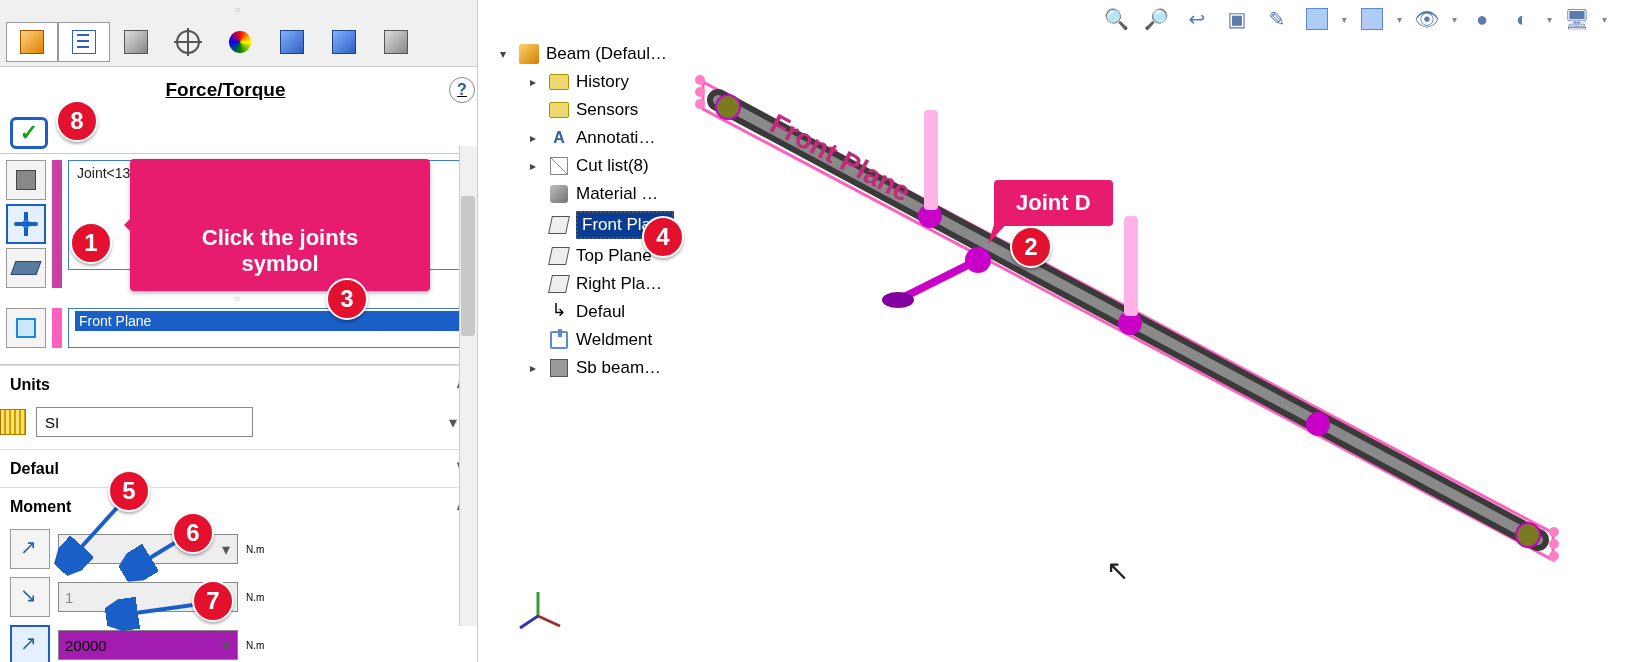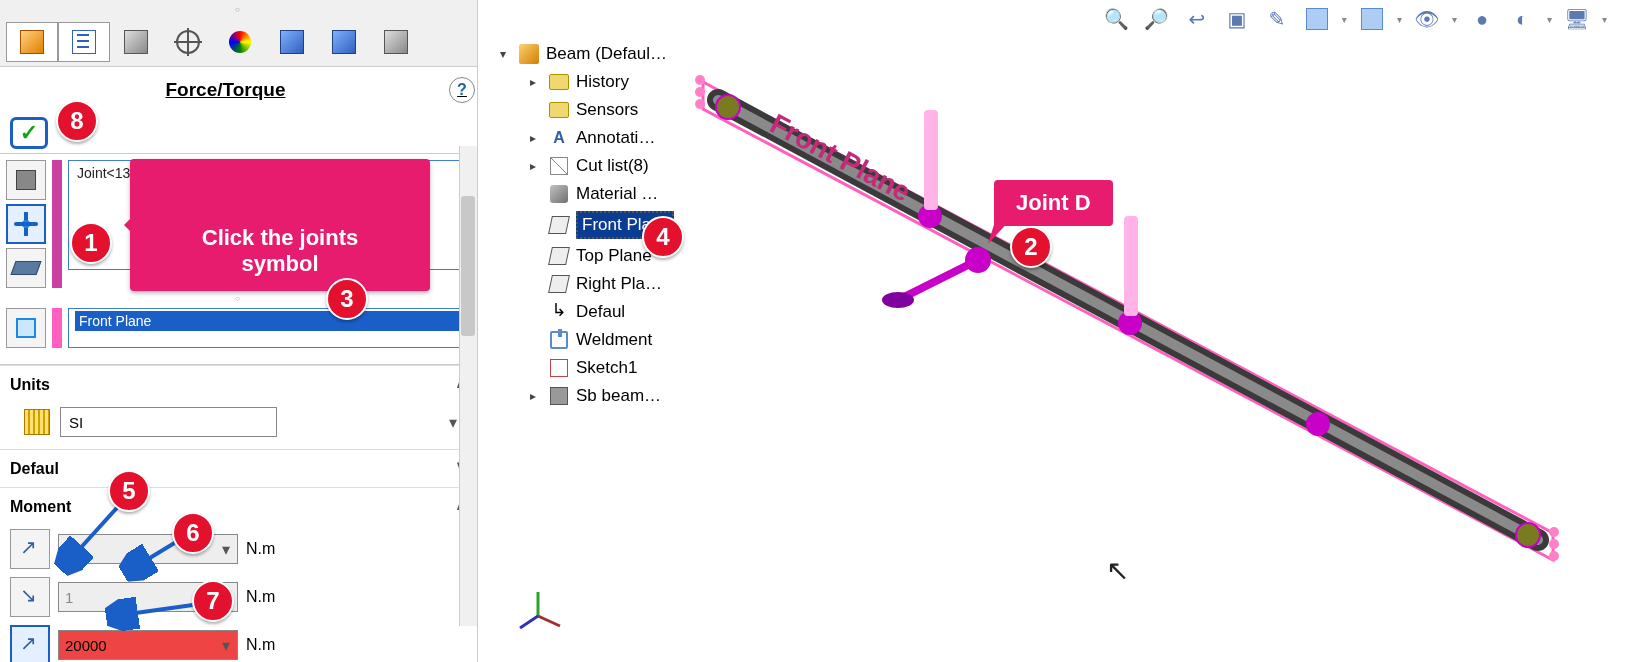--- a/index.html
+++ b/index.html
@@ -74,33 +74,33 @@
   .list-box.blue-sel .item{ background:#1a5ec8;color:#fff;padding:2px 4px; }
   .color-mark{ width:10px;align-self:stretch;background:#c840a0; }
   .color-mark.pink{ background:#ff60c0; }
 
   .mini-grip{ text-align:center;height:14px;font-size:8px;color:#999;letter-spacing:2px; }
 
   
   .group-hdr{ display:flex;justify-content:space-between;align-items:center;padding:8px 10px;font-size:16px;font-weight:bold;border-top:1px solid #ddd;cursor:pointer; }
   .chev{ color:#555;font-size:18px; }
 
-  .units-row{ display:flex;align-items:center;gap:10px;padding:4px 10px 12px 24px; }
+  .units-row{ display:flex;align-items:center;gap:10px;padding:4px 10px 12px 0; }
   .ruler-ico{ width:26px;height:26px;border:1px solid #aa7700;background:repeating-linear-gradient(90deg,#ffe070,#ffe070 3px,#d0a000 3px,#d0a000 5px); }
   .units-select{ flex:1;height:30px;border:1px solid #888;padding:0 8px;font-size:15px;background:#fff;appearance:none;position:relative; }
   .units-wrap{flex:1;position:relative;}
   .units-wrap::after{content:'▾';position:absolute;right:10px;top:6px;color:#555;}
 
   .moment-body{ padding:4px 10px 10px 10px; }
   .mom-row{ display:flex;align-items:center;gap:8px;margin-bottom:8px; }
   .mom-input-wrap{ width:180px;position:relative;display:flex; }
-  .mom-input{ width:100%;height:30px;border:1px solid #888;padding:0 6px;font-size:15px;background:#ef4444; }
+  .mom-input{ width:100%;height:30px;border:1px solid #888;padding:0 6px;font-size:15px;background:#a21caf; }
   .mom-input[disabled]{ background:#eee;color:#888; }
   .mom-input-wrap::after{content:'▾';position:absolute;right:8px;top:6px;color:#555;}
-  .mom-unit{ font-size:16px; }
+  .mom-unit{ font-size:10px; }
 
   
   .scroll-track{ position:absolute;right:0;top:146px;width:18px;height:480px;background:#f0f0f0;border-left:1px solid #ccc; }
   .scroll-thumb{ position:absolute;right:2px;top:50px;width:14px;height:140px;background:#c8c8c8;border-radius:3px; }
 
   
   .right-area{ position:absolute;left:478px;top:0;right:0;bottom:0;background:#fff; }
 
   
   .view-toolbar{ position:absolute;right:30px;top:4px;display:flex;gap:10px;align-items:center; }
@@ -374,27 +374,20 @@
           <span class="lbl">Defaul</span>
         </div>
         <div class="ftree-row">
           <span class="exp"></span>
           <span class="ico">
             <span class="ico weld"></span>
           </span>
           <span class="lbl">Weldment</span>
         </div>
         <div class="ftree-row">
-          <span class="exp"></span>
-          <span class="ico">
-            <span class="ico sketch"></span>
-          </span>
-          <span class="lbl">Sketch1</span>
-        </div>
-        <div class="ftree-row">
           <span class="exp">▸</span>
           <span class="ico">
             <span class="ico sbeam"></span>
           </span>
           <span class="lbl">Sb beam…</span>
         </div>
       </div>
   </div>
 
   <svg class="viewport-svg" viewBox="0 0 1159 662">

